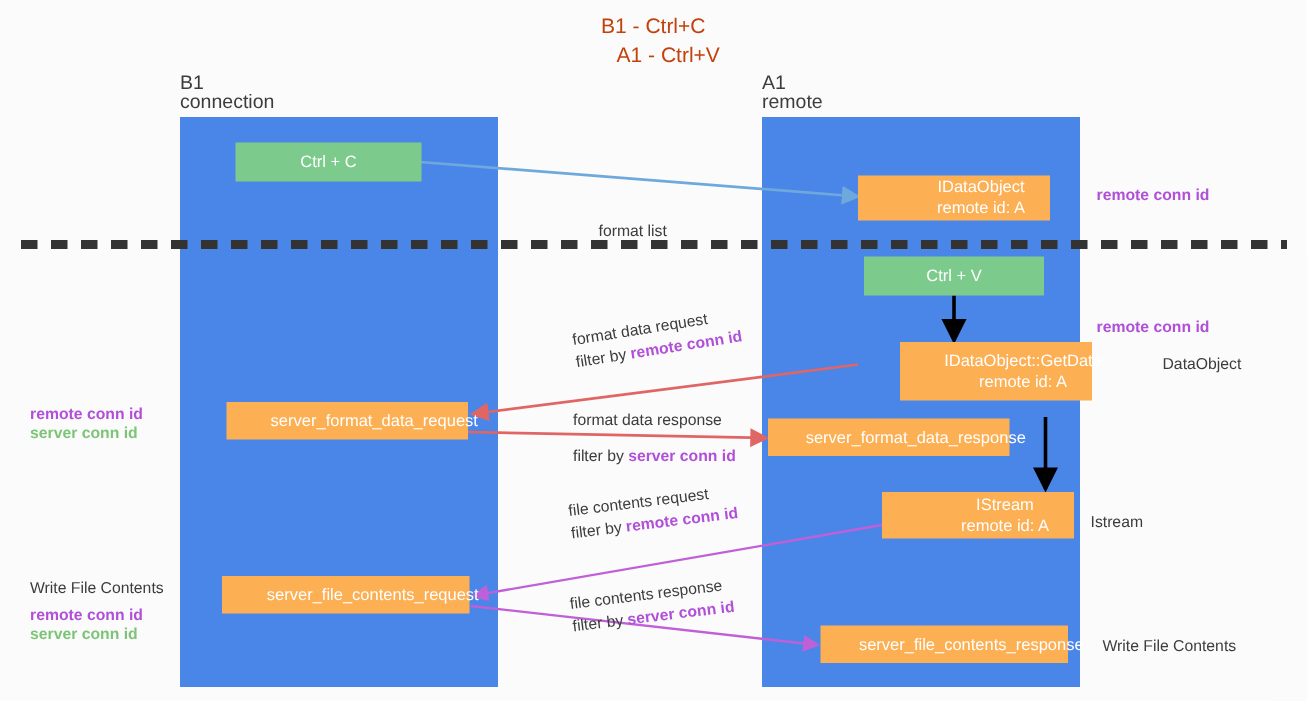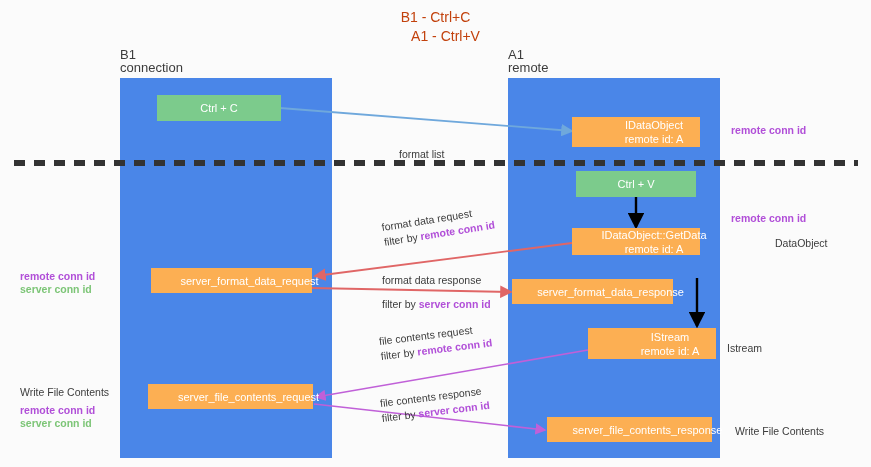--- a/index.html
+++ b/index.html
@@ -152,21 +152,21 @@
 
   <div class="node orange" style="left:572px; top:117px; width:128px; height:30px;">
     <span>IDataObject</span>
     <span class="sub">remote id: A</span>
   </div>
 
   <div class="node green" style="left:576px; top:171px; width:120px; height:26px;">
     <span>Ctrl + V</span>
   </div>
 
-  <div class="node orange" style="left:572px; top:228px; width:128px; height:27px;">
+  <div class="node orange" style="left:600px; top:228px; width:128px; height:39px;">
     <span>IDataObject::GetData</span>
     <span class="sub">remote id: A</span>
   </div>
 
   <div class="node orange" style="left:512px; top:279px; width:161px; height:25px;">
     <span>server_format_data_response</span>
   </div>
 
   <div class="node orange" style="left:151px; top:268px; width:161px; height:25px;">
     <span>server_format_data_request</span>

